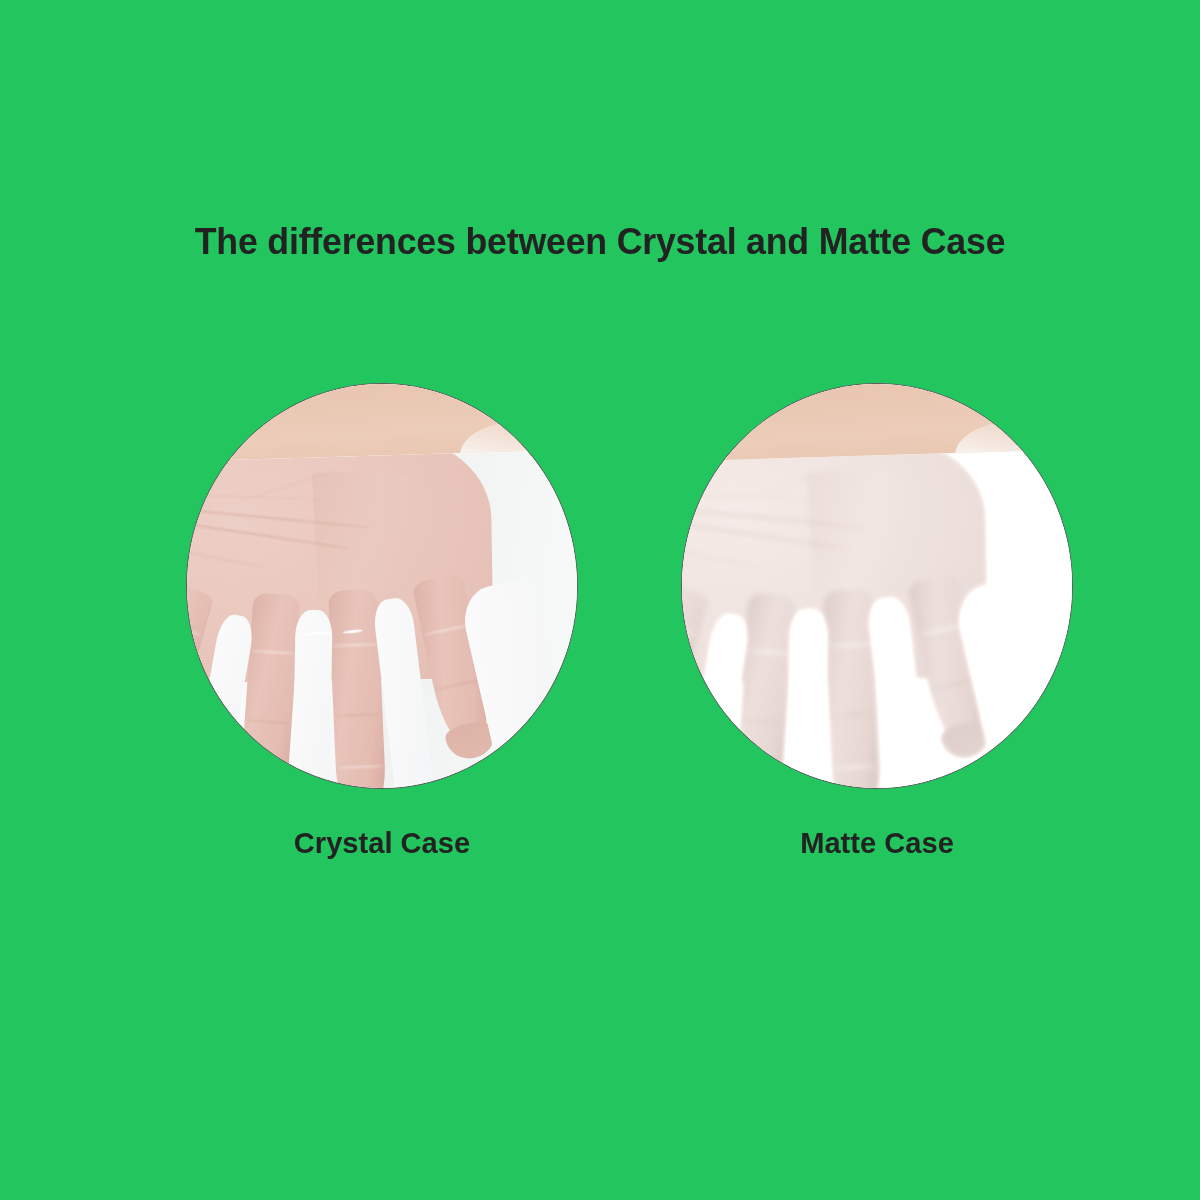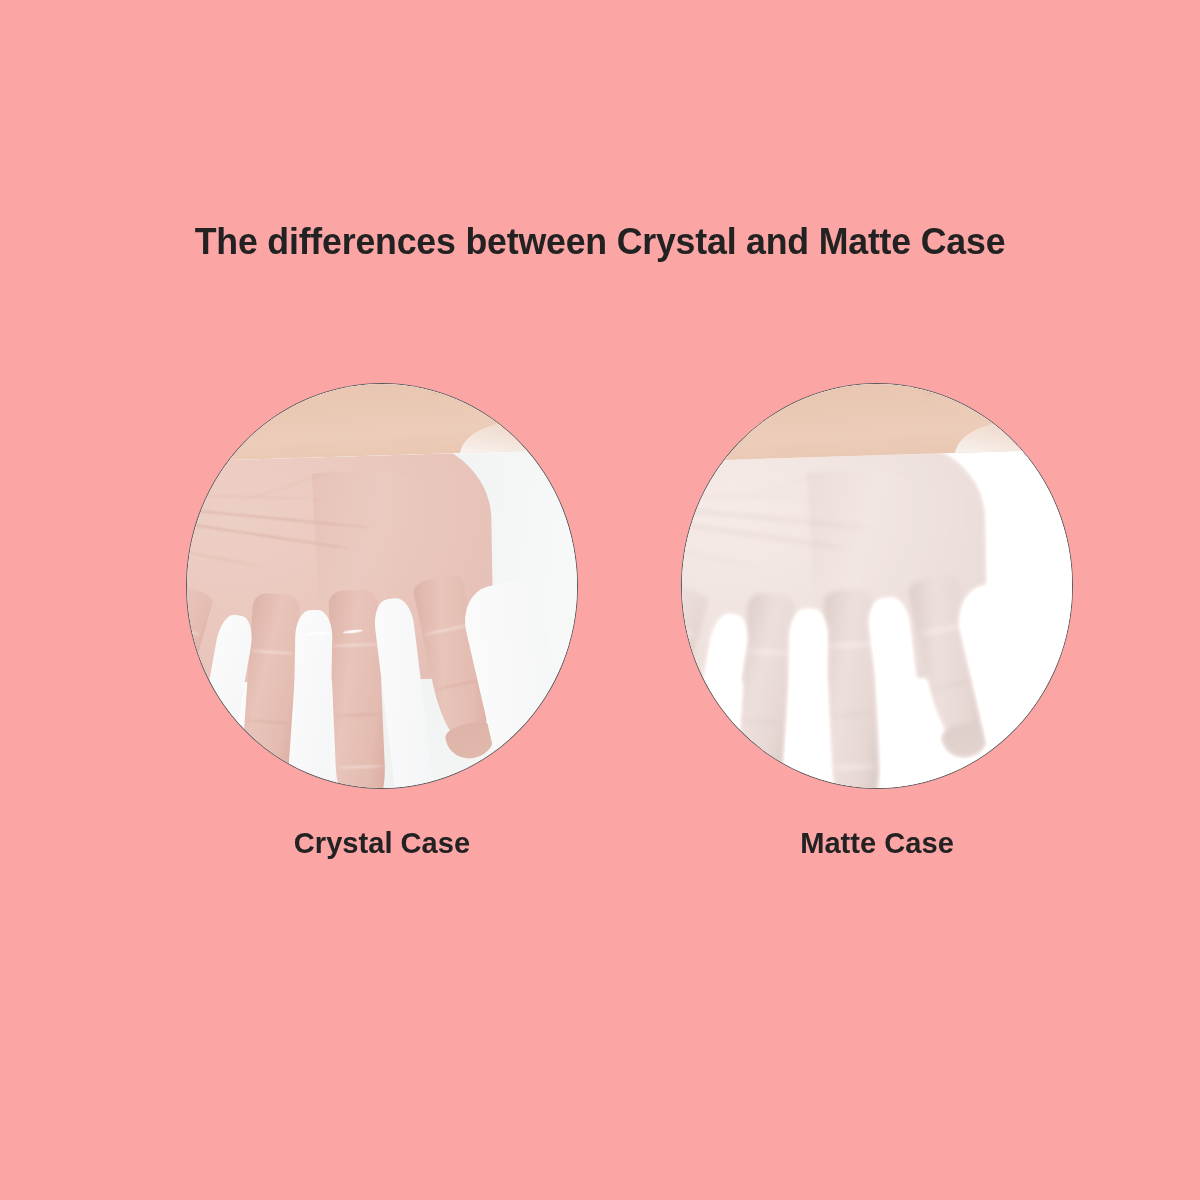--- a/index.html
+++ b/index.html
@@ -12,21 +12,21 @@
     width: 1200px;
     height: 1200px;
     font-family: "Liberation Sans", sans-serif;
     overflow: hidden;
     position: relative;
   }
 
   .stage {
     position: absolute;
     inset: 0;
-    background: #fca5a5;
+    background: #22c55e;
   }
 
   
   .page-title {
     position: absolute;
     top: 222px;
     left: 0;
     width: 1200px;
     text-align: center;
     font-size: 37px;

